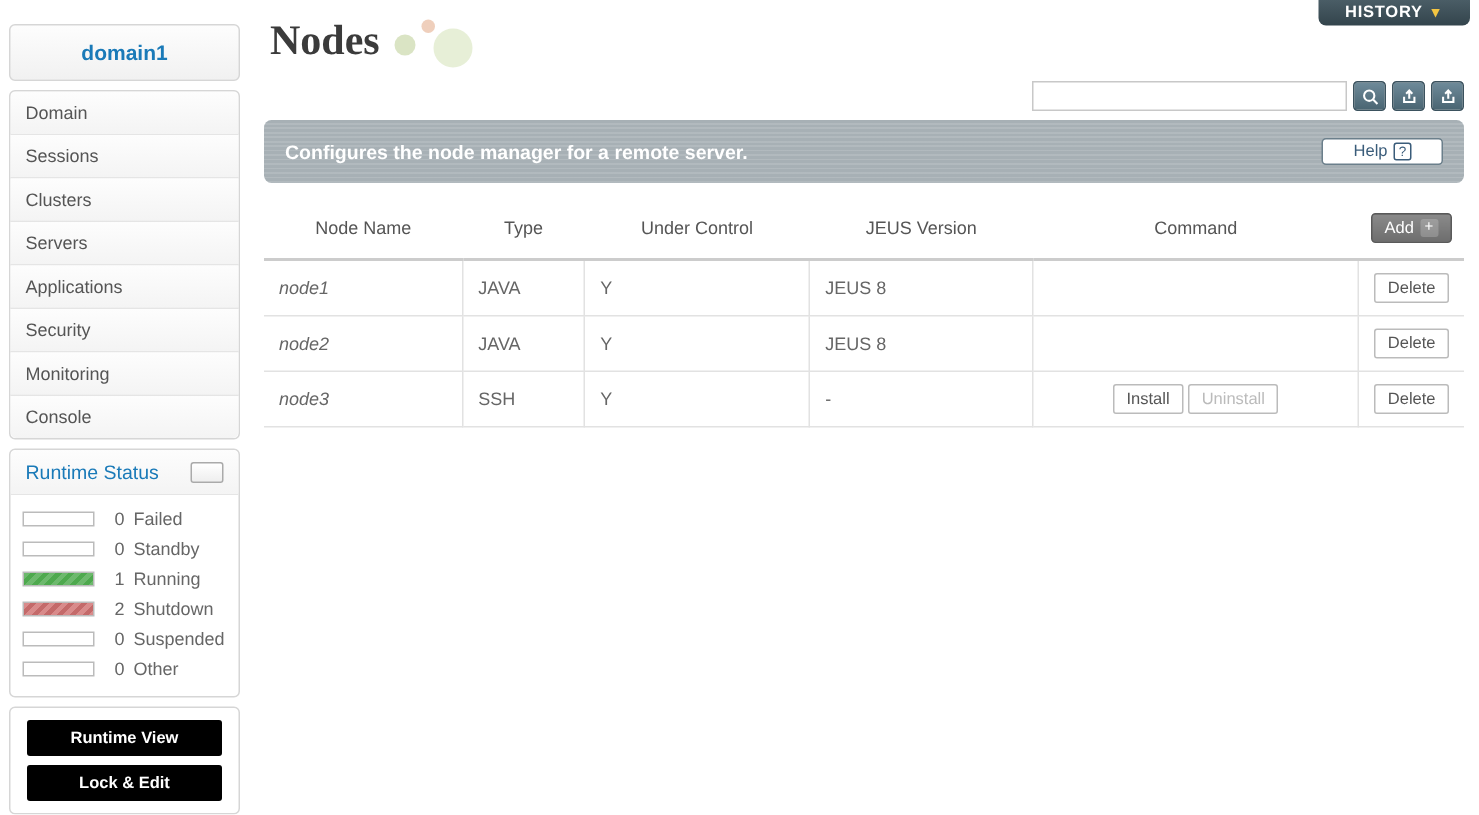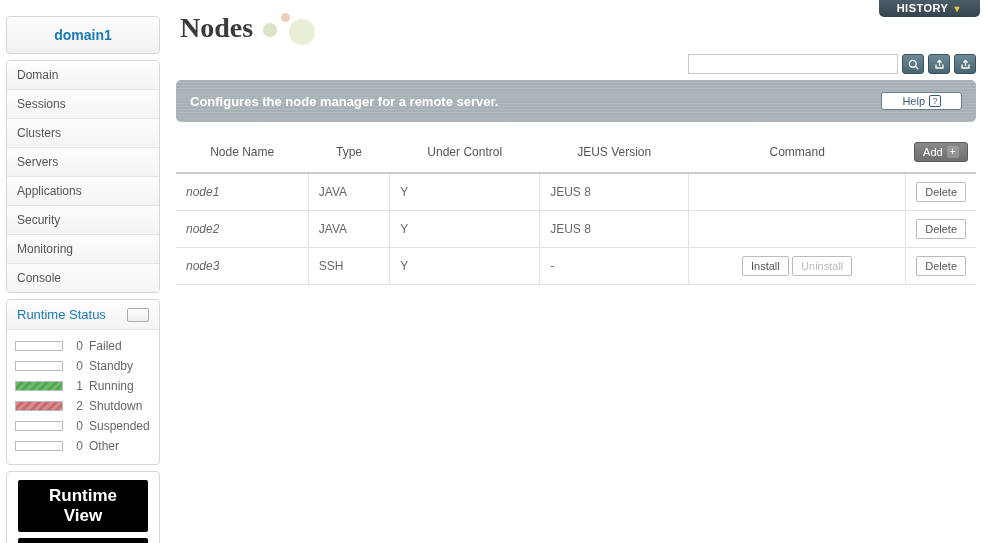--- a/index.html
+++ b/index.html
@@ -68,21 +68,21 @@
   .status-num { width: 14px; text-align:right; color:#666; }
   .status-label { color:#666; }
   .btn-panel { padding: 8px; display:flex; flex-direction:column; gap:6px; }
   .blk-btn {
     background: #000;
     color: #fff;
     border: none;
     padding: 6px 10px;
     width: 130px;
     margin: 0 auto;
-    font-size: 17px;
+    font-size: 11px;
     font-weight: bold;
     cursor: pointer;
     border-radius: 2px;
   }
   .main {
     flex: 1;
     position: relative;
     padding: 4px 10px 10px 10px;
   }
   .history-tab {

